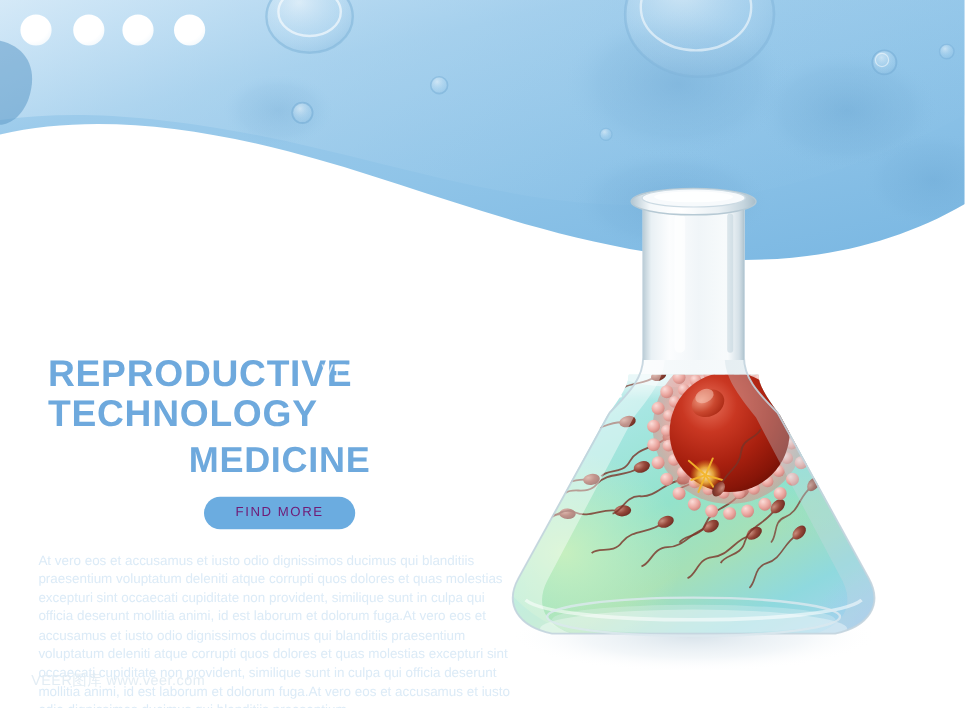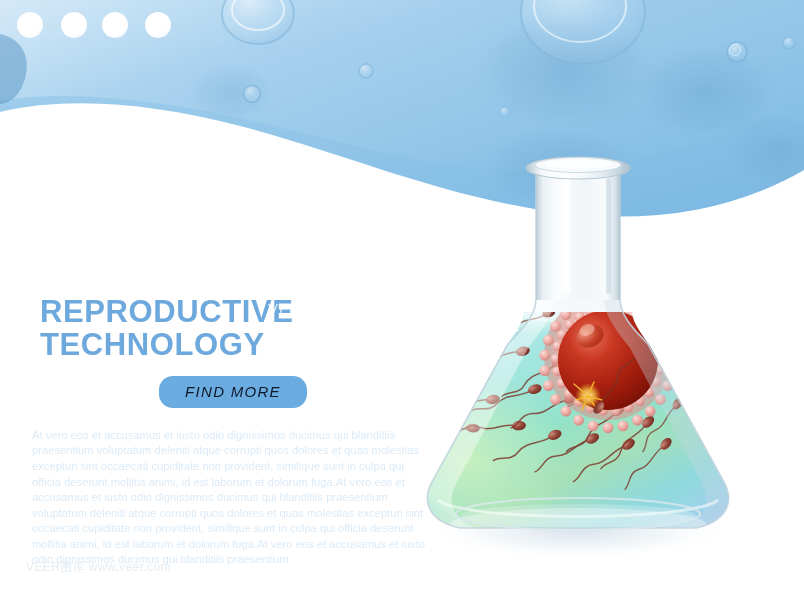--- a/index.html
+++ b/index.html
@@ -58,29 +58,28 @@
     margin-top: 6px;
   }
   .cta-row {
     margin-top: 14px;
     text-align: center;
     padding-right: 60px;
   }
   .cta {
     display: inline-block;
     background: #6BACE0;
-    color: #0f172a;
-    font-size: 15px;
+    color: #701a75;
+    font-size: 11px;
     letter-spacing: 1.3px;
     padding: 7px 26px 8px;
     border: none;
     border-radius: 14px;
     cursor: pointer;
     font-family: "Liberation Sans", sans-serif;
-    font-style: italic;
   }
   .body-copy {
     margin: 20px 0 11px 0;
     font-size: 11.2px;
     line-height: 15.6px;
     color: #DCEBF7;
     width: 398px;
   }
 
   
@@ -567,20 +566,21 @@
 
       <g>
         <path d="M14,362 C40,384 268,384 294,362" fill="none" stroke="#FFFFFF" stroke-width="3" stroke-opacity="0.55"></path>
         <ellipse cx="154" cy="376" rx="122" ry="16" fill="none" stroke="#DCE8EF" stroke-width="2" stroke-opacity="0.8"></ellipse>
       </g>
     </svg>
   </div>
 
   <div class="copy">
     <h1 class="headline-1">REPRODUCTIVE TECHNOLOGY</h1>
+    <h1 class="headline-2">MEDICINE</h1>
     <div class="cta-row">
       <button class="cta">FIND MORE</button>
     </div>
     <p class="body-copy">At vero eos et accusamus et iusto odio dignissimos ducimus qui blanditiis praesentium voluptatum deleniti atque corrupti quos dolores et quas molestias excepturi sint occaecati cupiditate non provident, similique sunt in culpa qui officia deserunt mollitia animi, id est laborum et dolorum fuga.At vero eos et accusamus et iusto odio dignissimos ducimus qui blanditiis praesentium voluptatum deleniti atque corrupti quos dolores et quas molestias excepturi sint occaecati cupiditate non provident, similique sunt in culpa qui officia deserunt mollitia animi, id est laborum et dolorum fuga.At vero eos et accusamus et iusto odio dignissimos ducimus qui blanditiis praesentium</p>
   </div>
 
   <div class="wm-center">VEER图库 www.veer.com</div>
   <div class="wm-foot">VEER图库 www.veer.com</div>
 
 </div>

